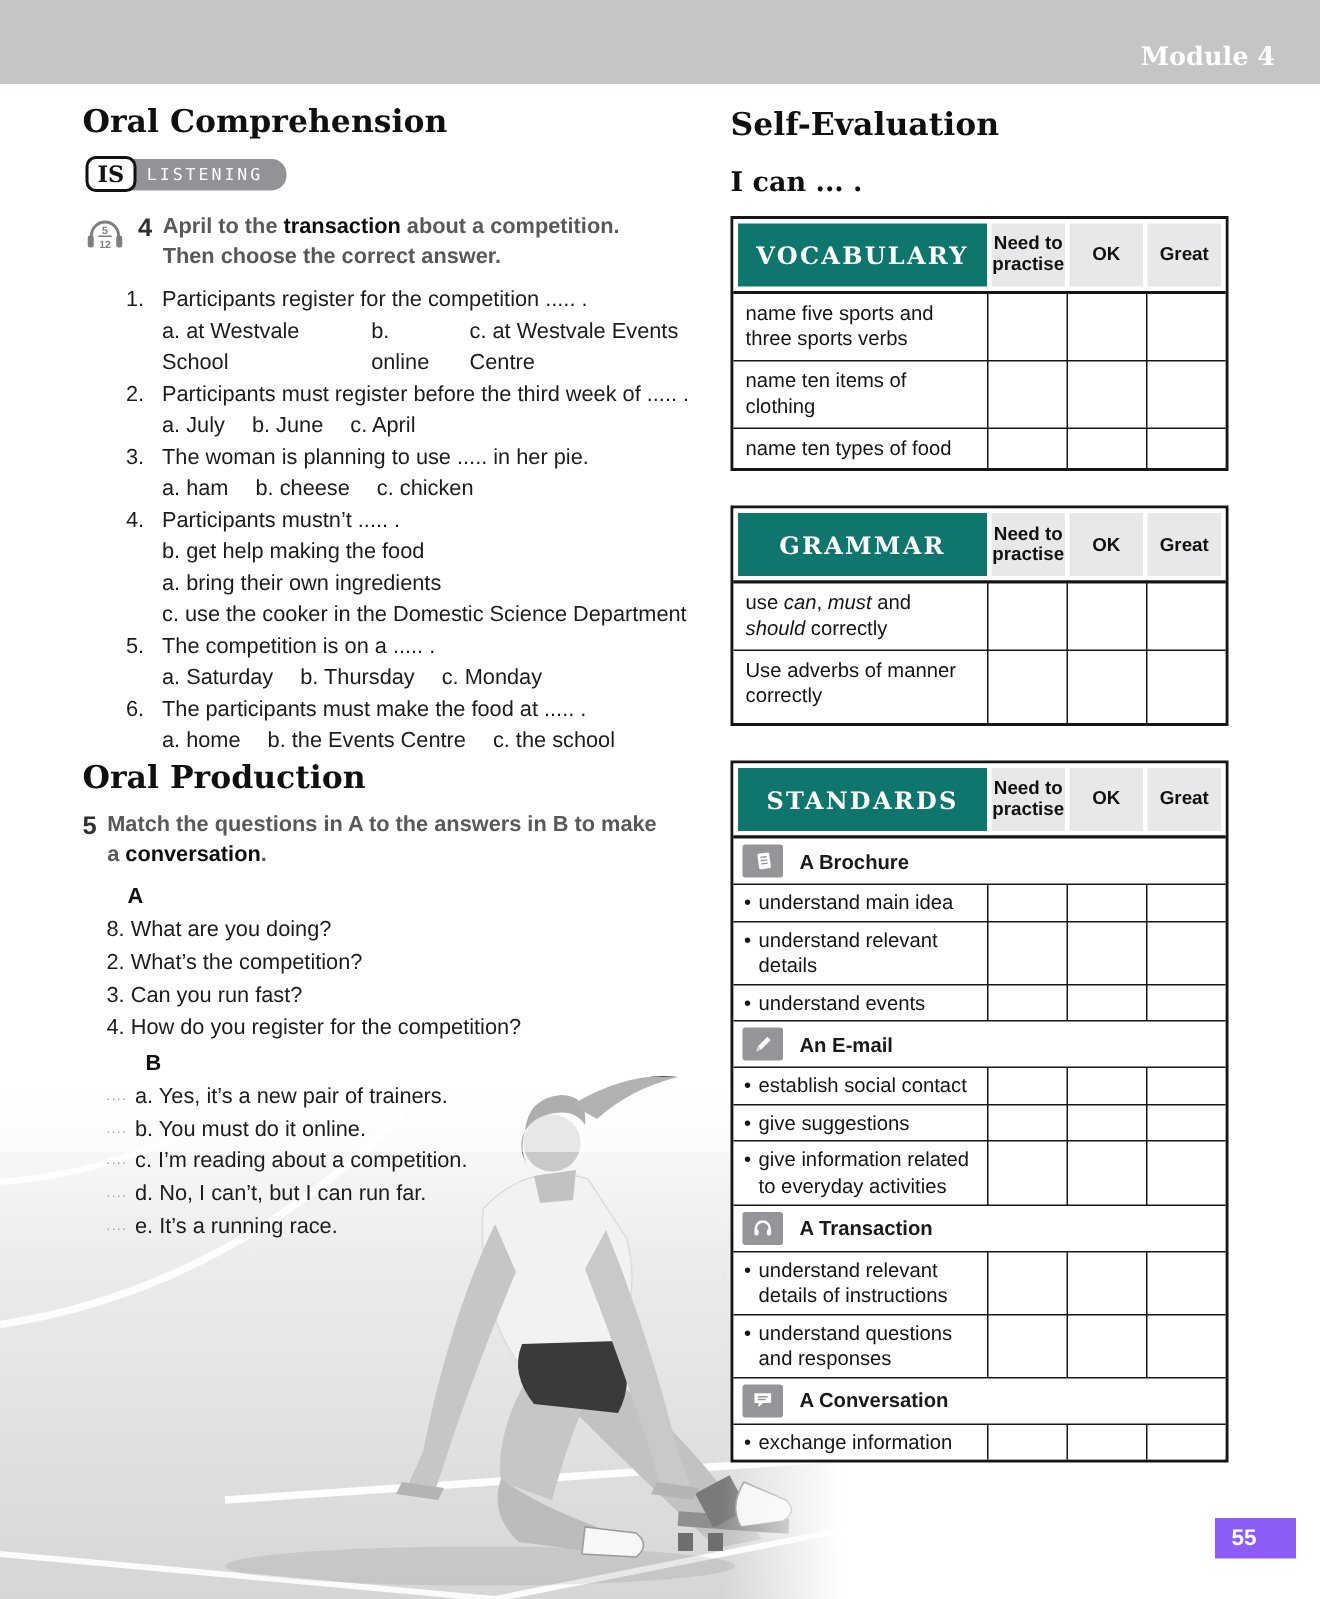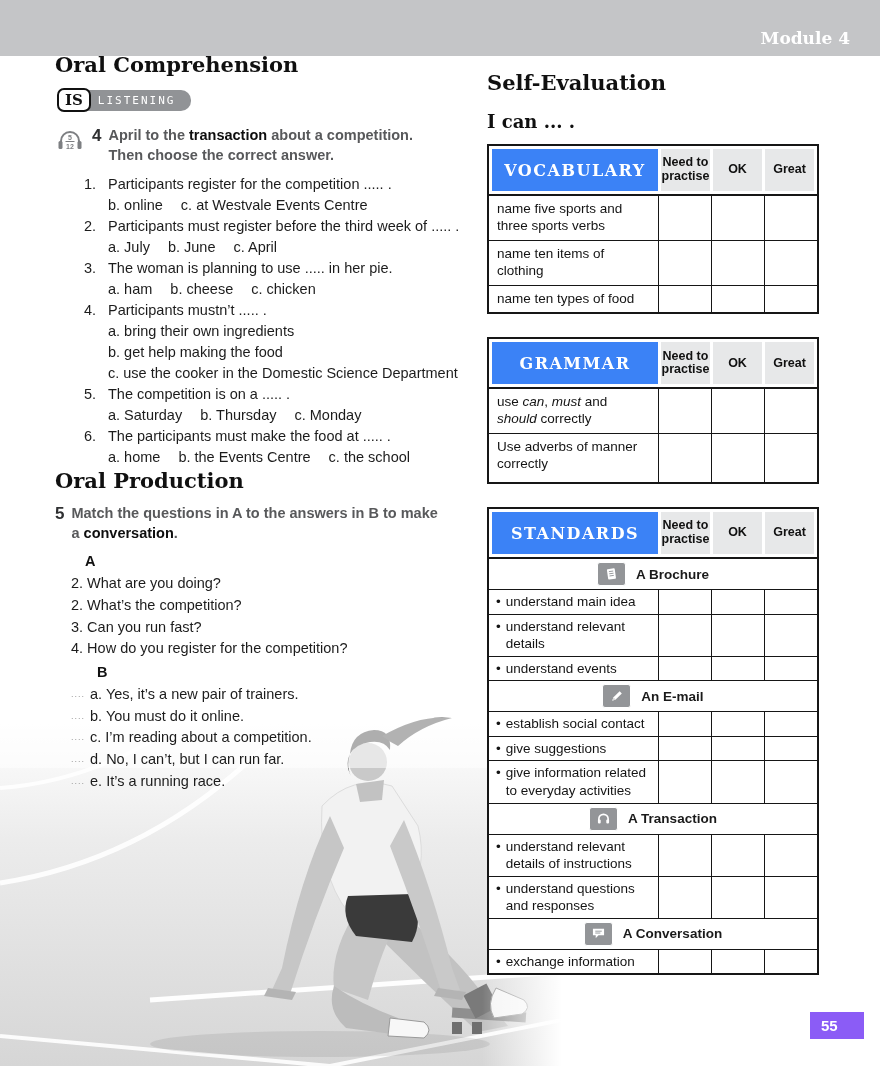--- a/index.html
+++ b/index.html
@@ -6,21 +6,21 @@
   body{
     width:880px;height:1066px;position:relative;background:#ffffff;
     font-family:"Liberation Sans", sans-serif;color:#1c1c1c;overflow:hidden;
   }
   
   .top-bar{position:absolute;top:0;left:0;width:880px;height:56px;background:#c4c5c7;
     display:flex;justify-content:flex-end;align-items:flex-end;box-sizing:border-box;padding:0 30px 8px 0;}
   .module-label{color:#ffffff;font-family:"DejaVu Serif", serif;font-weight:700;font-size:17px;}
 
   
-  .left-col{position:absolute;left:55px;top:52px;width:420px;z-index:2;}
+  .left-col{position:absolute;left:55px;top:68px;width:420px;z-index:2;}
   .right-col{position:absolute;left:487px;top:70px;width:332px;z-index:2;}
   .h-serif{font-family:"DejaVu Serif", serif;font-weight:700;color:#101010;}
   h1.section-title{font-size:21px;margin:0 0 11px 0;}
 
   
   .badge-row{display:flex;align-items:center;margin:2px 0 14px 2px;}
   .is-box{border:2.5px solid #111;border-radius:7px;background:#fff;font-family:"DejaVu Serif", serif;
     font-weight:700;font-size:15px;padding:1px 6px;position:relative;z-index:1;color:#111;}
   .listening-pill{background:#919396;color:#fff;font-family:"DejaVu Sans Mono", monospace;font-size:11px;
     letter-spacing:2px;padding:4px 16px 4px 12px;border-radius:3px 10px 10px 3px;margin-left:-5px;}
@@ -44,30 +44,30 @@
   .colA .item{margin-left:0;}
   .colB{margin:2px 0 0 16px;font-size:14.5px;line-height:1.5;}
   .colB .col-label{margin-left:26px;}
   .b-item{display:flex;align-items:baseline;gap:5px;}
   .b-blank{color:#9b9b9b;font-size:9px;letter-spacing:1px;flex:0 0 14px;position:relative;top:-2px;}
 
   
   .subtitle{font-size:18px;margin:16px 0 12px 0;}
   .etable{width:332px;border:2px solid #161616;box-sizing:border-box;background:#fff;margin-bottom:23px;}
   .ehead{display:grid;grid-template-columns:166px 49px 49px 49px;gap:3px;padding:3px;background:#fff;}
-  .ehead .name{background:#3b82f6;color:#fff;font-family:"DejaVu Serif", serif;font-weight:700;
+  .ehead .name{background:#0f766e;color:#fff;font-family:"DejaVu Serif", serif;font-weight:700;
     letter-spacing:1.5px;font-size:16px;display:flex;align-items:center;justify-content:center;min-height:42px;}
   .ehead .sub{background:#e7e8e9;color:#111;font-weight:bold;font-size:12.5px;line-height:1.1;
     display:flex;align-items:center;justify-content:center;text-align:center;min-height:42px;}
   .ebody{display:grid;grid-template-columns:169px 52px 52px 52px;gap:1px;background:#161616;border-top:2px solid #161616;}
   .ebody>div{background:#fff;}
   .row-label{padding:5px 8px;font-size:13.5px;line-height:1.25;color:#141414;}
   .eval-cell{min-height:22px;}
   .sec-head{grid-column:1 / -1;background:#c7c8ca;display:flex;align-items:center;gap:10px;
-    padding:3px 5px;font-weight:bold;font-size:13.5px;color:#1a1a1a;justify-content:center;}
+    padding:3px 5px;font-weight:bold;font-size:13.5px;color:#1a1a1a;}
   .sec-icon{width:27px;height:22px;background:#939598;border:1px solid #fff;border-radius:3px;
     display:flex;align-items:center;justify-content:center;flex:0 0 auto;}
   .brow-label{padding:3px 6px 3px 7px;font-size:13.5px;line-height:1.3;color:#141414;display:flex;gap:5px;align-items:flex-start;}
   .bullet{flex:0 0 auto;}
   .it{font-style:italic;}
 
   
   .photo{position:absolute;left:0;top:688px;width:562px;height:378px;z-index:1;}
 
   
@@ -164,20 +164,21 @@
     </div>
   </div>
 
   <div class="q-list">
     <div class="q">
       <div class="q-line">
           <span class="q-num">1.</span>
           <span>Participants register for the competition ..... .</span>
         </div>
       <div class="q-opts">
+        <span class="opt">a. at Westvale School</span>
         <span class="opt">b. online</span>
         <span class="opt">c. at Westvale Events Centre</span>
       </div>
     </div>
     <div class="q">
       <div class="q-line">
           <span class="q-num">2.</span>
           <span>Participants must register before the third week of ..... .</span>
         </div>
       <div class="q-opts">
@@ -196,22 +197,22 @@
         <span class="opt">b. cheese</span>
         <span class="opt">c. chicken</span>
       </div>
     </div>
     <div class="q">
       <div class="q-line">
           <span class="q-num">4.</span>
           <span>Participants mustn’t ..... .</span>
         </div>
       <div class="q-opts stacked">
+        <span class="opt">b. get help making the food</span>
         <span class="opt">a. bring their own ingredients</span>
-        <span class="opt">b. get help making the food</span>
         <span class="opt">c. use the cooker in the Domestic Science Department</span>
       </div>
     </div>
     <div class="q">
       <div class="q-line">
           <span class="q-num">5.</span>
           <span>The competition is on a ..... .</span>
         </div>
       <div class="q-opts">
         <span class="opt">a. Saturday</span>
@@ -237,21 +238,21 @@
   <div class="ex-head">
     <span class="ex-num">5</span>
     <div class="instr">
       <span>Match the questions in A to the answers in B to make</span><br>
       <span>a </span><span class="key">conversation</span><span>.</span>
     </div>
   </div>
 
   <div class="colA">
     <div class="col-label">A</div>
-    <div class="item">2. What are you doing?</div>
+    <div class="item">8. What are you doing?</div>
     <div class="item">2. What’s the competition?</div>
     <div class="item">3. Can you run fast?</div>
     <div class="item">4. How do you register for the competition?</div>
   </div>
 
   <div class="colB">
     <div class="col-label">B</div>
     <div class="b-item">
       <span class="b-blank">....</span>
       <span>a. Yes, it’s a new pair of trainers.</span>

